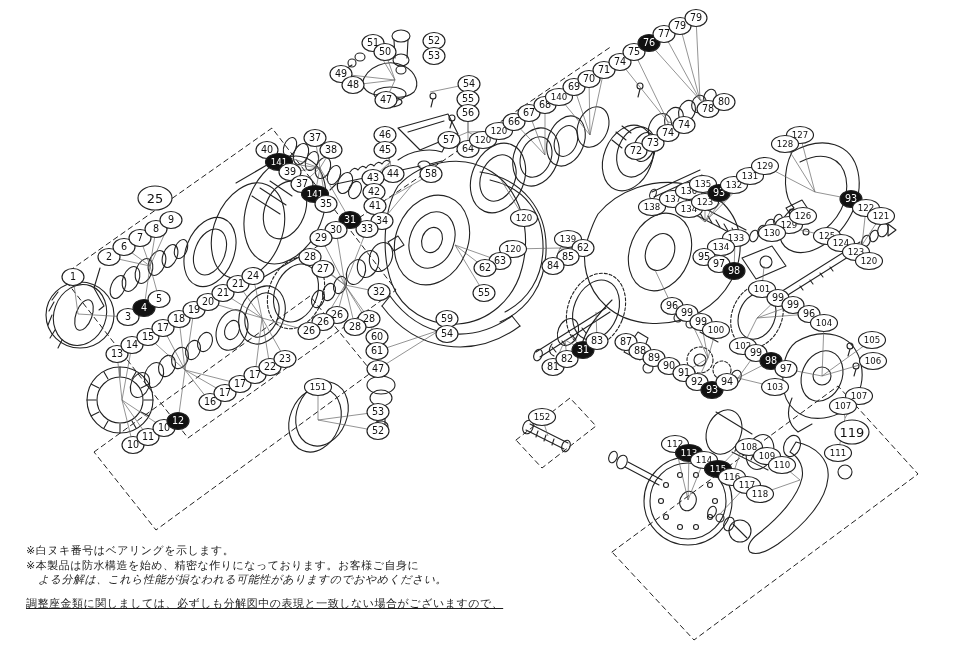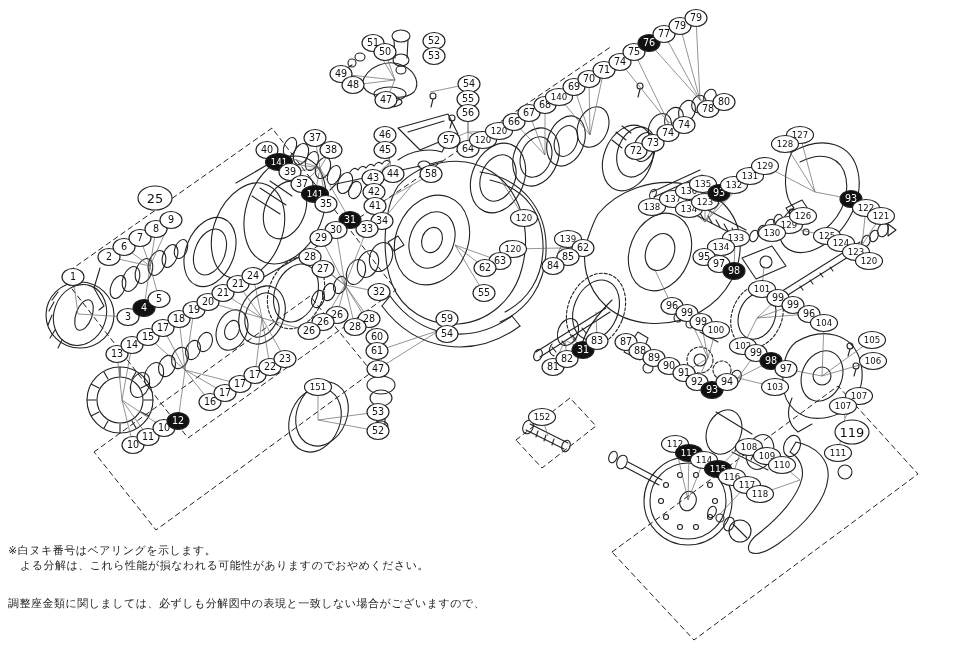--- a/index.html
+++ b/index.html
@@ -1,23 +1,23 @@
 <!DOCTYPE html>
 <html><head>
 <meta charset="utf-8">
 <style>
   html,body{margin:0;padding:0;background:#fff;}
   .stage{position:relative;width:954px;height:658px;background:#ffffff;overflow:hidden;
          font-family:"DejaVu Sans","Liberation Sans",sans-serif;}
   svg{position:absolute;left:0;top:0;}
-  .notes{position:absolute;left:8px;top:544px;color:#1c1c1c;font-size:11px;line-height:14.5px;
+  .notes{position:absolute;left:26px;top:544px;color:#1c1c1c;font-size:11px;line-height:14.5px;
          letter-spacing:0.5px;}
   .note-line{white-space:nowrap;}
-  .indent{padding-left:12px;}
-  .gap{margin-top:24px;}
+  .indent{padding-left:12px;font-style:italic;}
+  .gap{margin-top:9px;text-decoration:underline;}
   .balloon-text{font-family:"DejaVu Sans","Liberation Sans",sans-serif;}
 </style>
 </head>
 <body>
 
 <div class="stage">
 <svg id="diagram-svg" width="954" height="658" viewBox="0 0 954 658">
 
   <g stroke="#222" fill="none" stroke-width="1.1" stroke-linecap="round" stroke-linejoin="round">
 
@@ -770,16 +770,17 @@
         <text x="782" y="465" text-anchor="middle" dy="3.4" font-size="8.6" fill="#111111" class="balloon-text">110</text>
         <ellipse cx="838" cy="453" rx="13.5" ry="8.5" fill="#ffffff" stroke="#222" stroke-width="1.15"></ellipse>
         <text x="838" y="453" text-anchor="middle" dy="3.4" font-size="8.6" fill="#111111" class="balloon-text">111</text>
         <ellipse cx="852" cy="432" rx="17" ry="12" fill="#ffffff" stroke="#222" stroke-width="1.15"></ellipse>
         <text x="852" y="432" text-anchor="middle" dy="4.5" font-size="13" fill="#111111" class="balloon-text">119</text>
       </g>
 </svg>
 
 <div class="notes">
   <div class="note-line">※白ヌキ番号はベアリングを示します。</div>
+  <div class="note-line">※本製品は防水構造を始め、精密な作りになっております。お客様ご自身に</div>
   <div class="note-line indent">よる分解は、これら性能が損なわれる可能性がありますのでおやめください。</div>
   <div class="note-line gap">調整座金類に関しましては、必ずしも分解図中の表現と一致しない場合がございますので、</div>
 </div>
 </div>
 
 </body></html>

